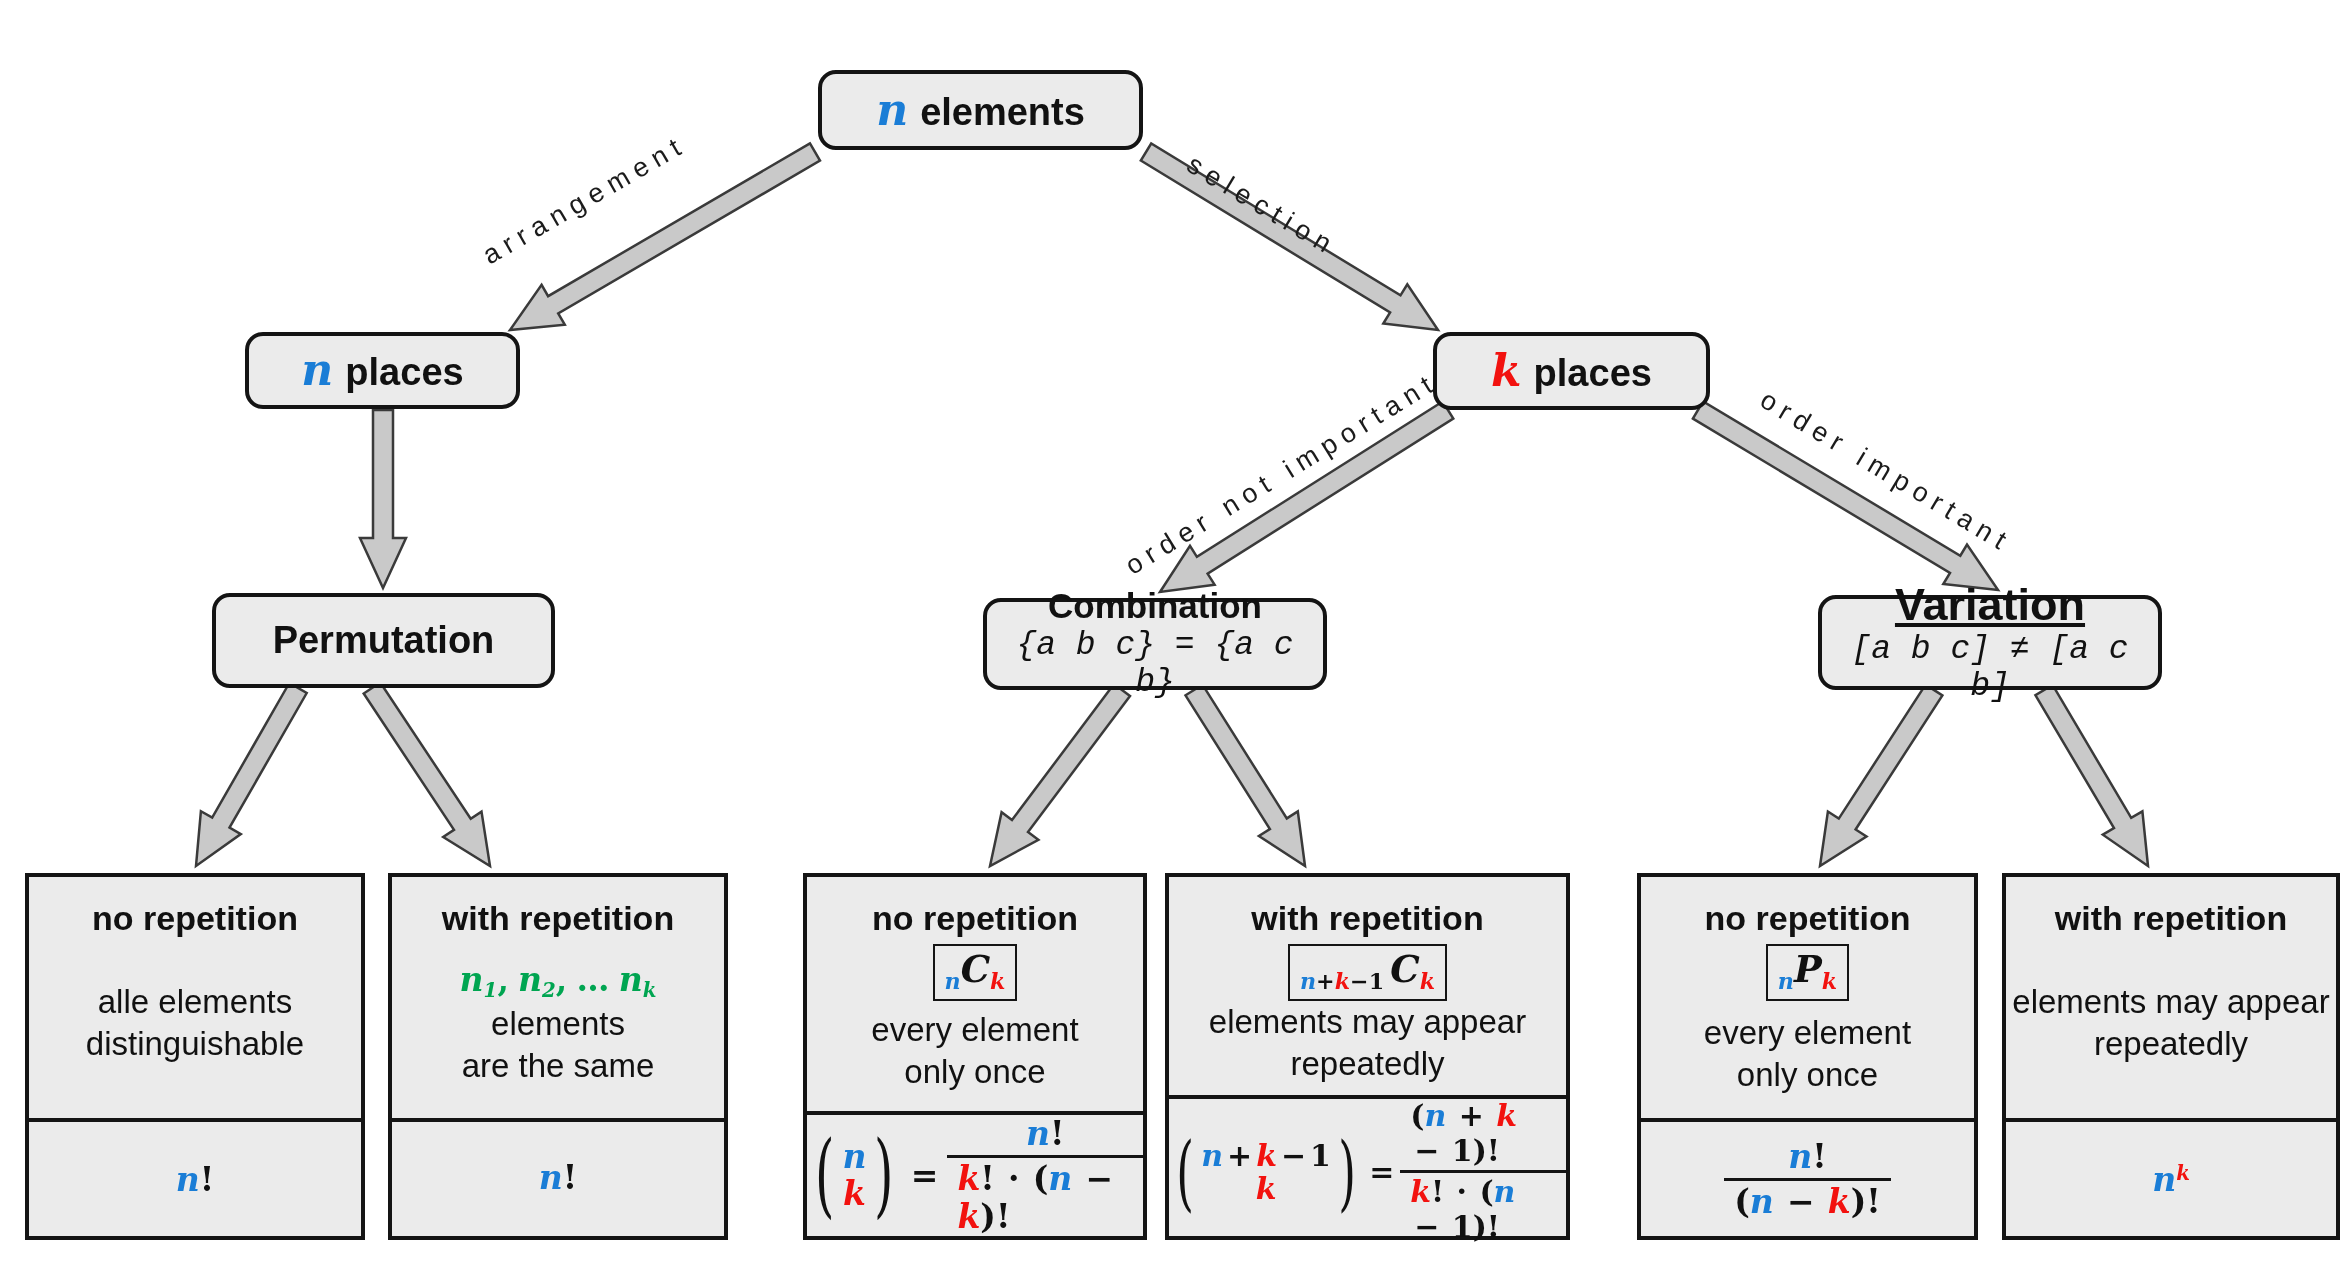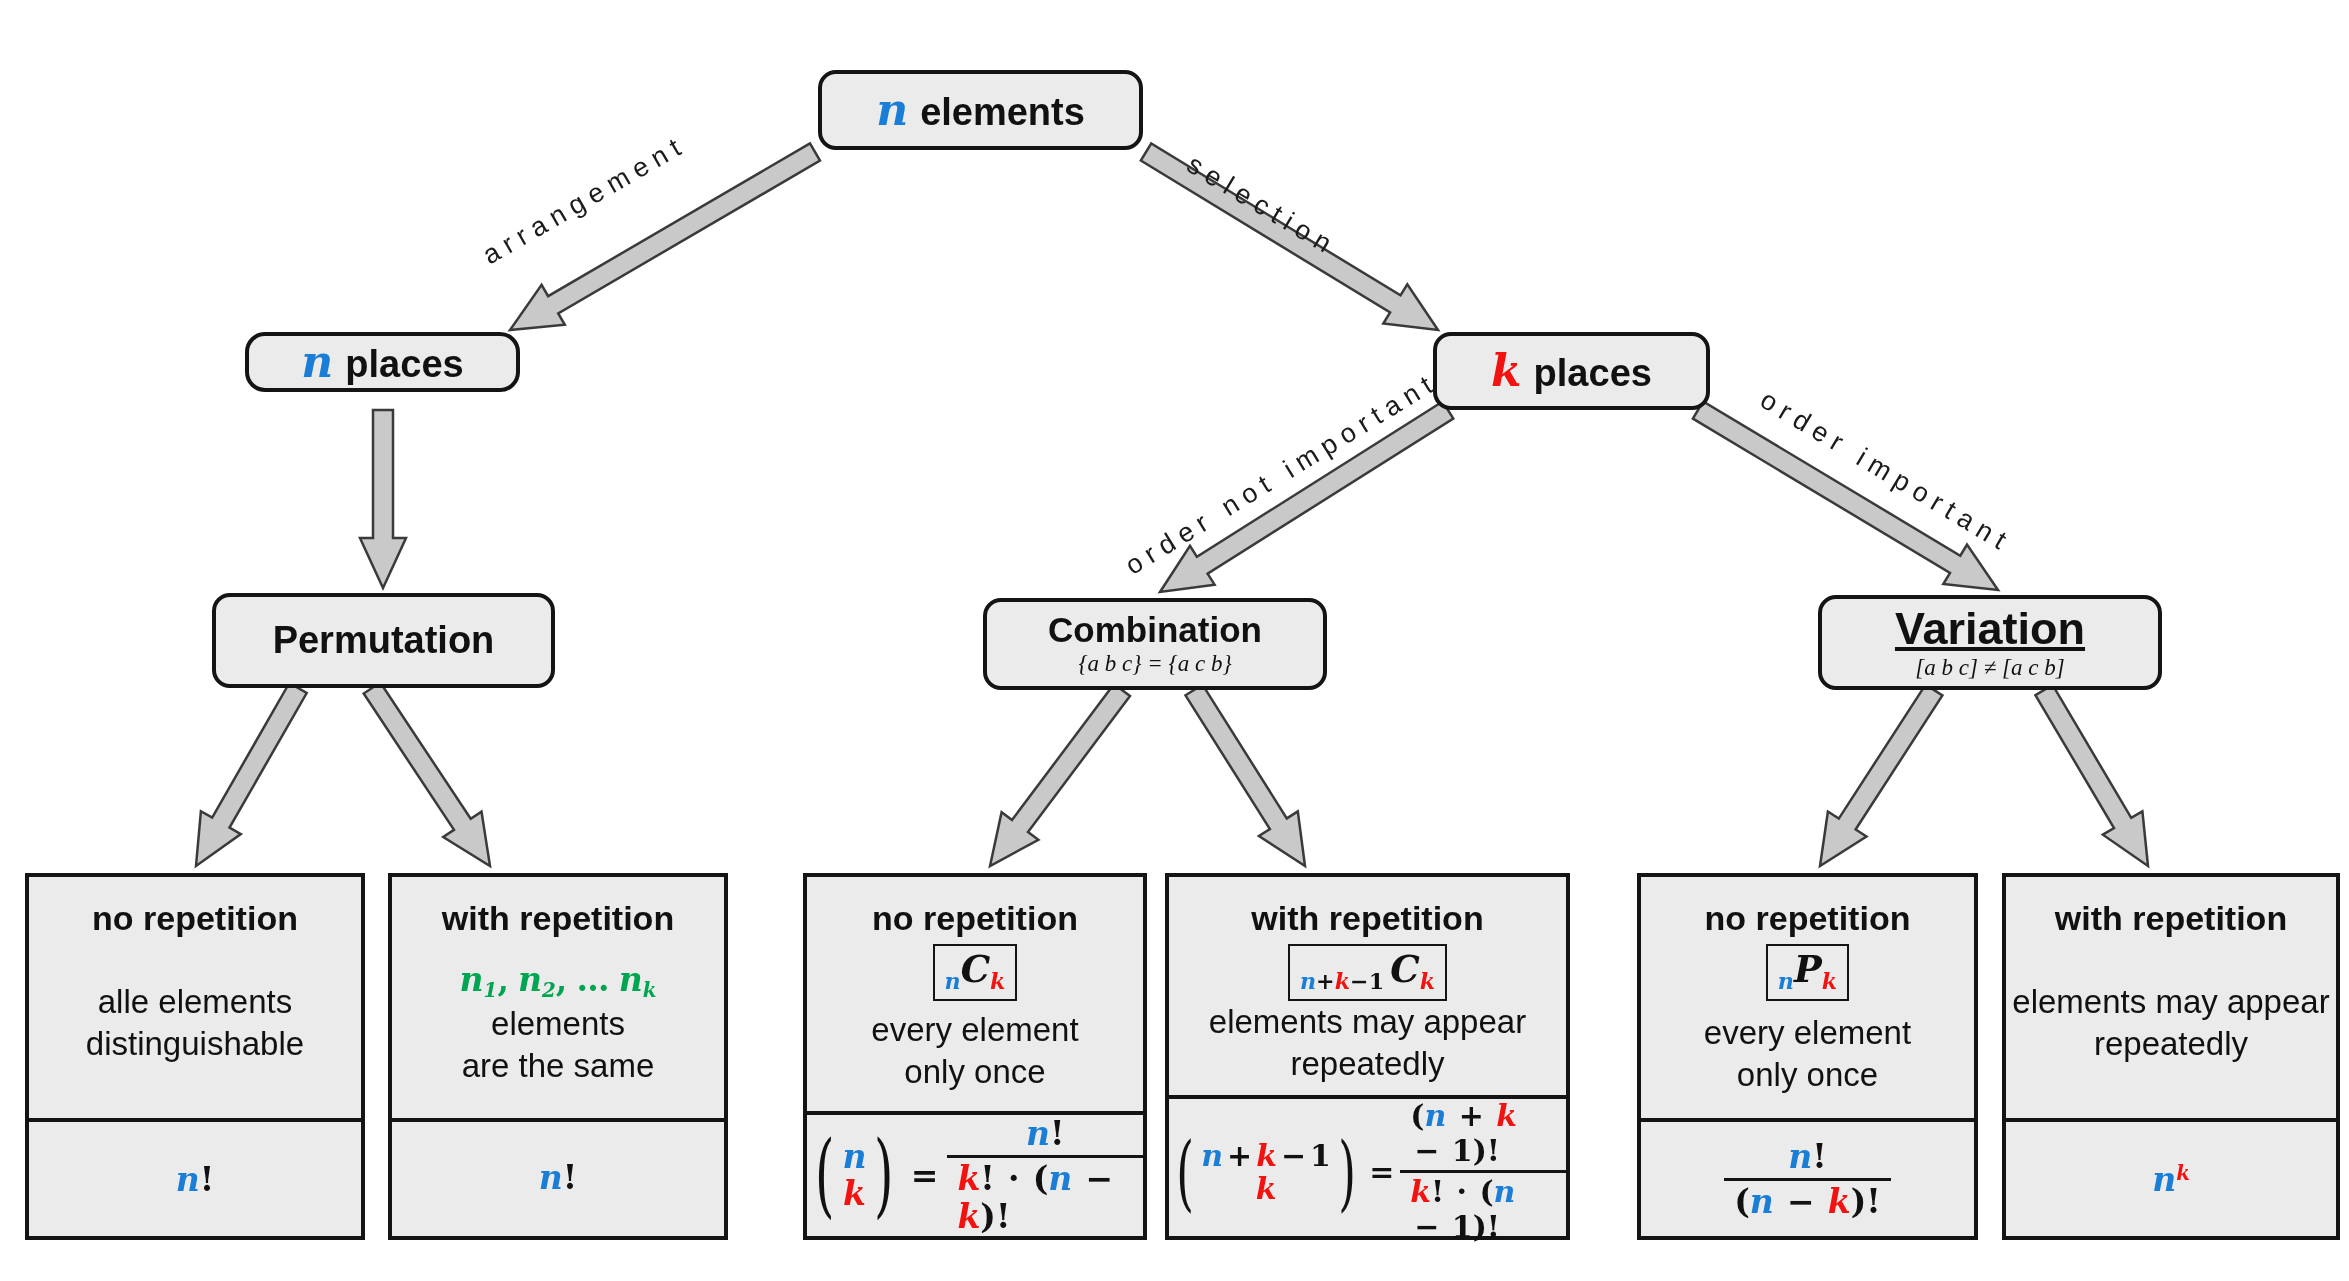--- a/index.html
+++ b/index.html
@@ -10,21 +10,21 @@
   #arrow-layer{position:absolute;left:0;top:0;}
 
   
   .node{
     position:absolute;box-sizing:border-box;background:#ebebeb;
     border:4px solid #141414;border-radius:18px;
     display:flex;flex-direction:column;align-items:center;justify-content:center;
     text-align:center;
   }
   .node-title{font-size:38px;font-weight:bold;line-height:1.1;}
-  .node-example{font-family:Liberation Serif, serif;font-style:italic;font-size:23px;margin-top:2px;}
+  .node-example{font-family:Liberation Mono, monospace;font-style:italic;font-size:33px;margin-top:2px;}
   .var{font-family:"DejaVu Serif",serif;font-style:italic;font-weight:bold;font-size:44px;margin-right:12px;}
 
   
   .leaf{
     position:absolute;top:873px;height:367px;box-sizing:border-box;
     background:#ebebeb;border:4px solid #141414;
     display:flex;flex-direction:column;
   }
   .leaf-upper{height:241px;box-sizing:border-box;display:flex;flex-direction:column;align-items:center;padding-top:22px;}
   .leaf-lower{flex:1;border-top:4px solid #141414;display:flex;align-items:center;justify-content:center;}
@@ -87,21 +87,21 @@
   <div class="edge-label" style="left:1262px;top:206px;transform:translate(-50%,-50%) rotate(31deg);">selection</div>
   <div class="edge-label" style="left:1282px;top:474px;transform:translate(-50%,-50%) rotate(-31.5deg);">order not important</div>
   <div class="edge-label" style="left:1886px;top:472px;transform:translate(-50%,-50%) rotate(31deg);">order important</div>
 
   <div class="node" style="left:818px;top:70px;width:325px;height:80px;">
     <div class="node-title">
       <span class="var blue">n</span><span>elements</span>
     </div>
   </div>
 
-  <div class="node" style="left:245px;top:332px;width:275px;height:60px;border-radius:20px;">
+  <div class="node" style="left:245px;top:332px;width:275px;height:77px;">
     <div class="node-title">
       <span class="var blue">n</span><span>places</span>
     </div>
   </div>
   <div class="node" style="left:1433px;top:332px;width:277px;height:78px;">
     <div class="node-title">
       <span class="var red">k</span><span>places</span>
     </div>
   </div>
 

